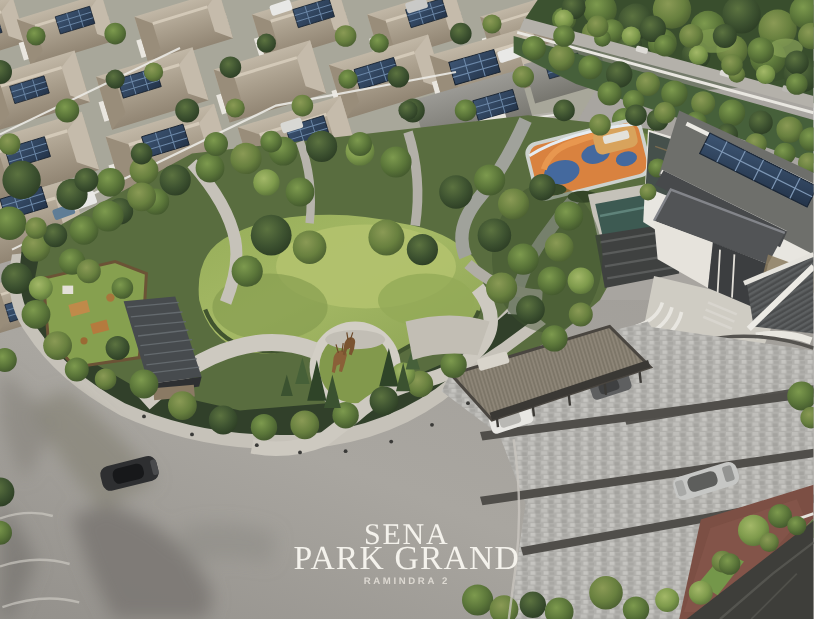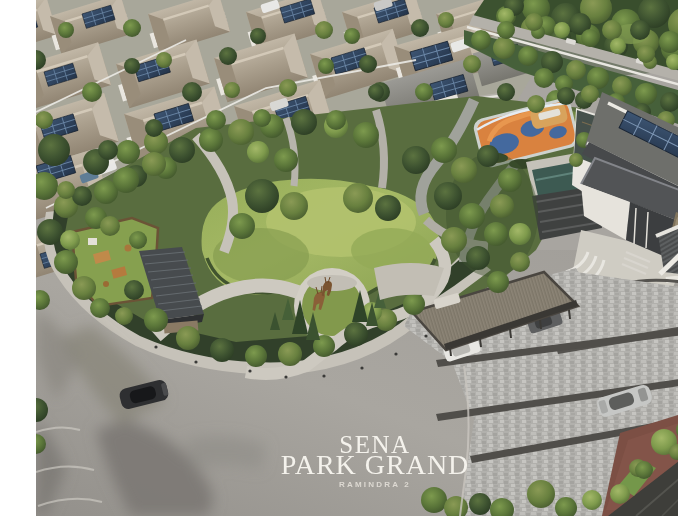--- a/index.html
+++ b/index.html
@@ -1,17 +1,17 @@
 <!DOCTYPE html>
 <html><head>
 <meta charset="utf-8">
 <style>
   html,body{margin:0;padding:0;}
   body{width:678px;height:516px;overflow:hidden;font-family:"Liberation Sans",sans-serif;}
-  .scene{position:relative;width:576px;height:516px;padding-left:36px;}
+  .scene{position:relative;width:576px;height:516px;}
   svg{display:block;}
 </style>
 </head>
 <body>
 <div class="scene">
 <svg width="678" height="516" viewBox="0 0 678 516">
 <defs>
   <radialGradient id="treeDark" cx="40%" cy="35%" r="70%">
     <stop offset="0%" stop-color="#5c7340"></stop>
           <stop offset="60%" stop-color="#3d5230"></stop>

